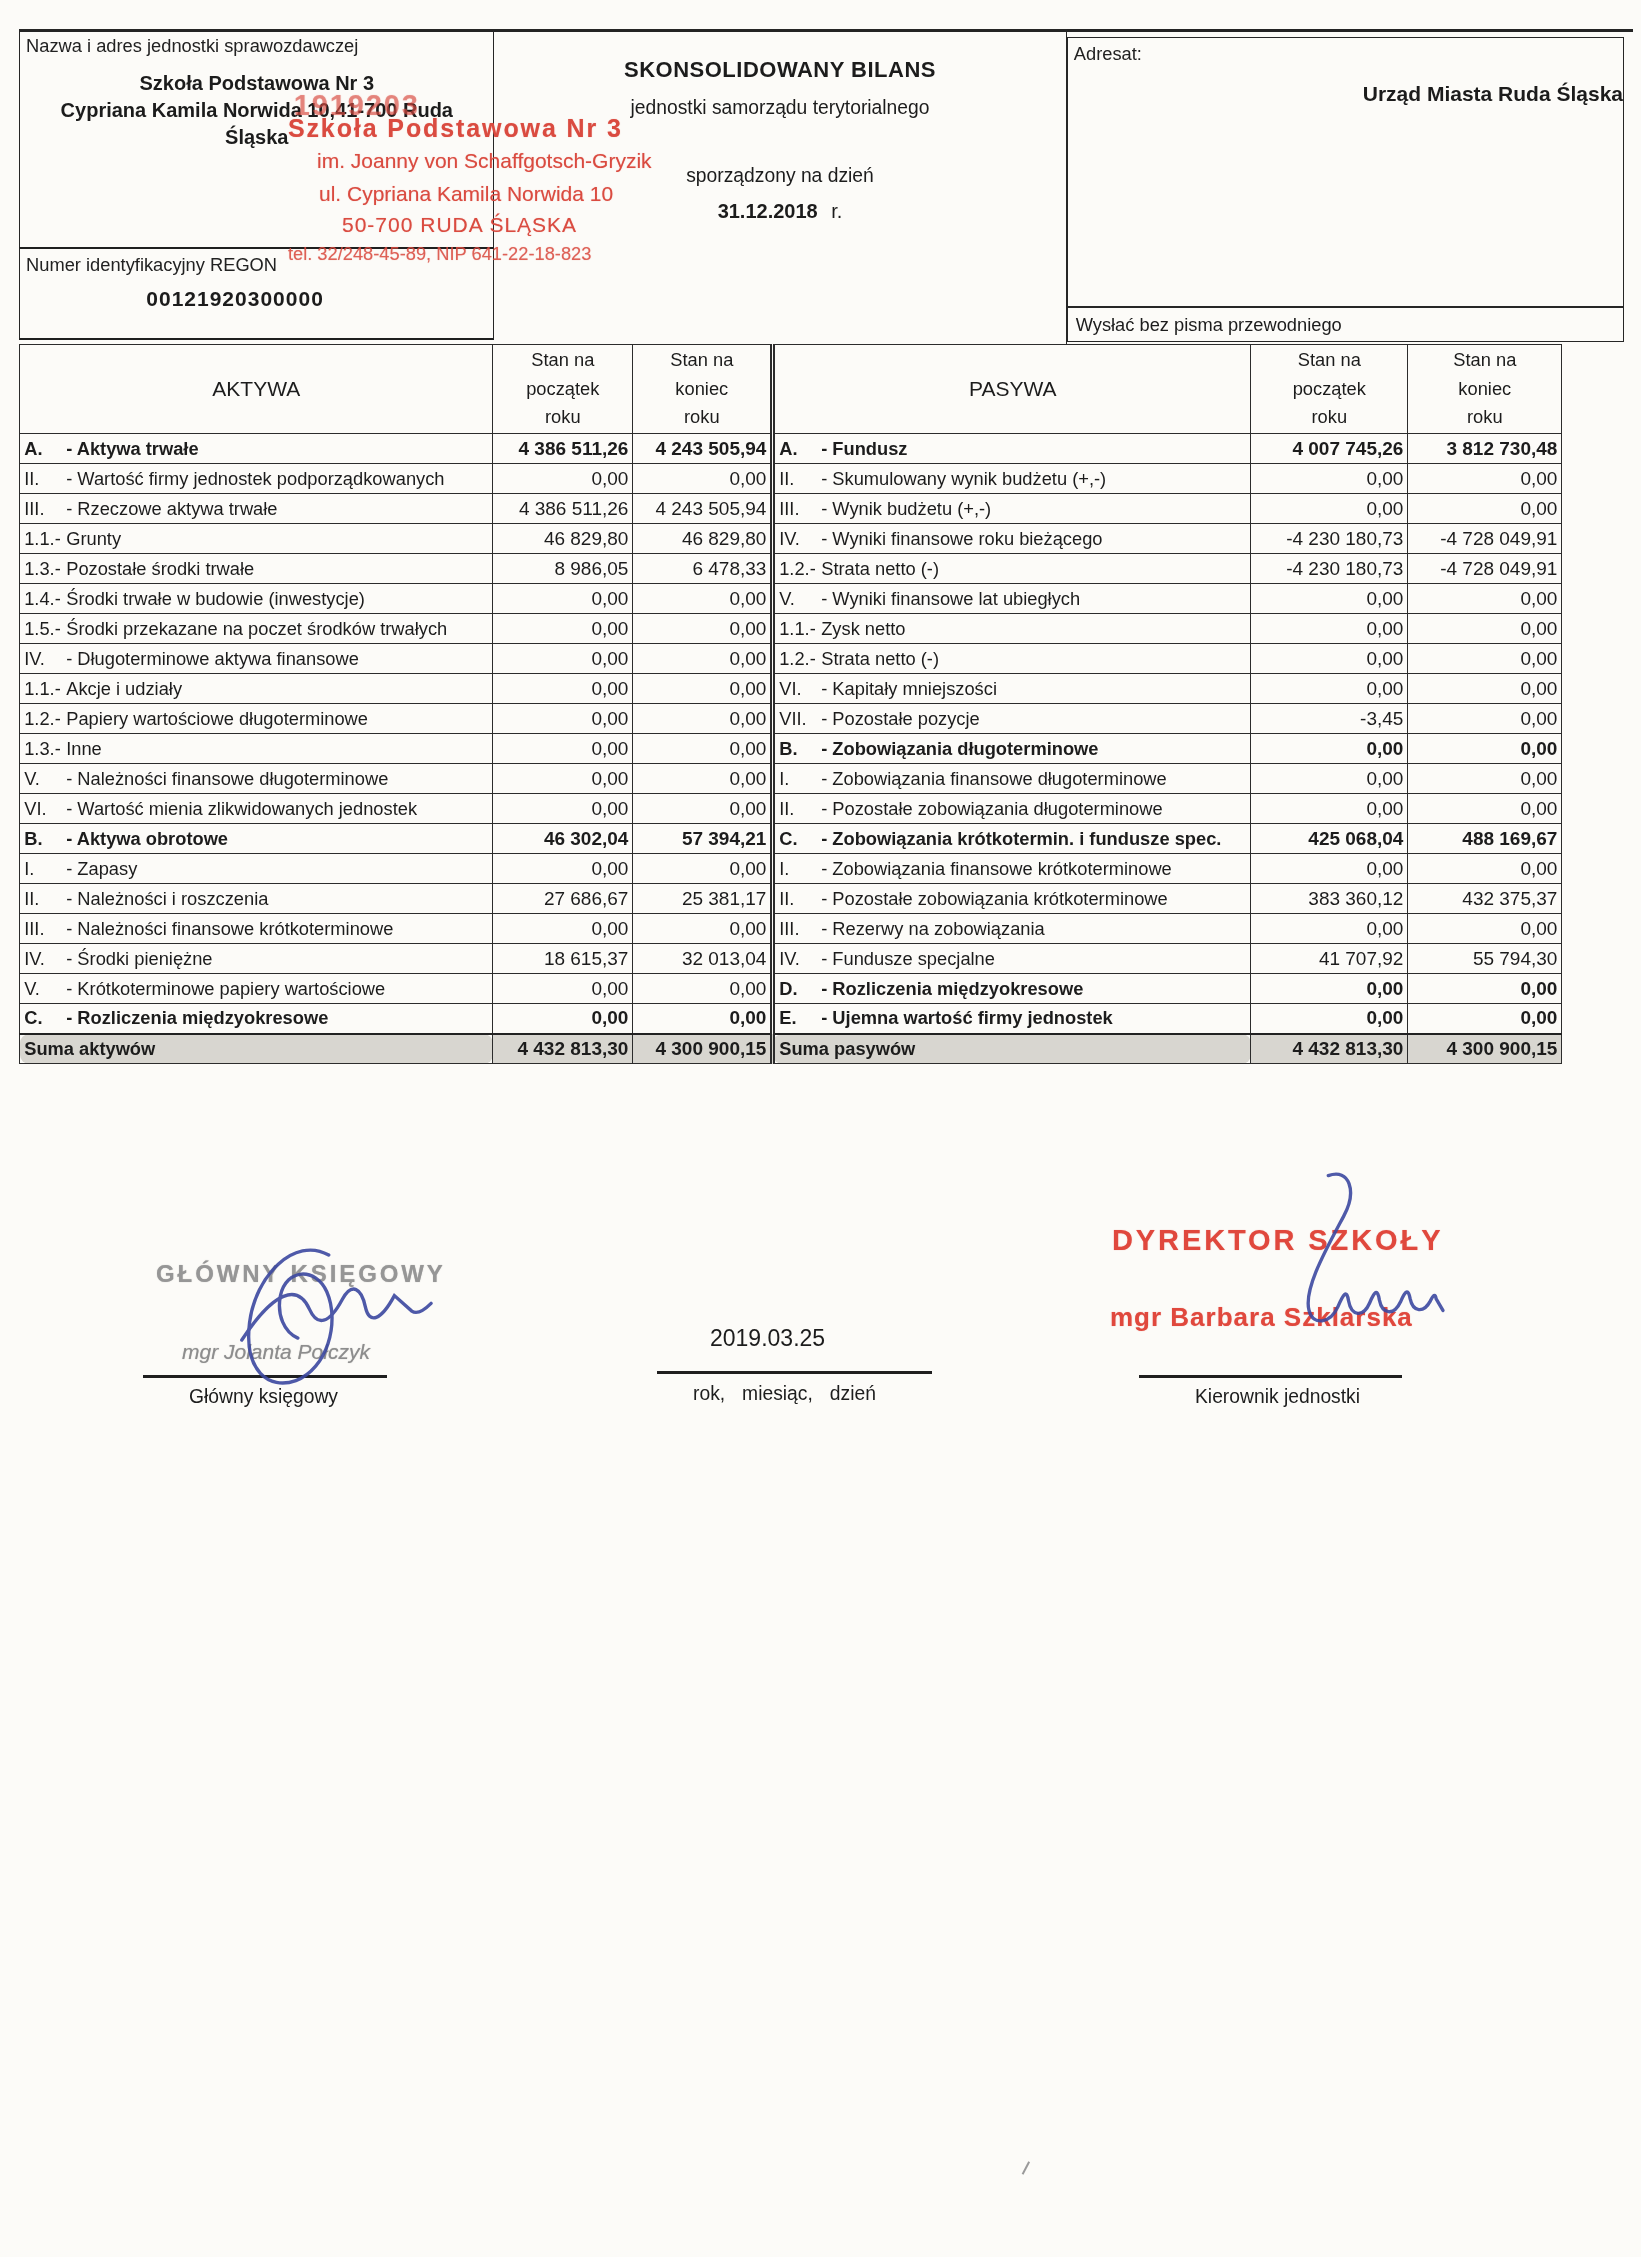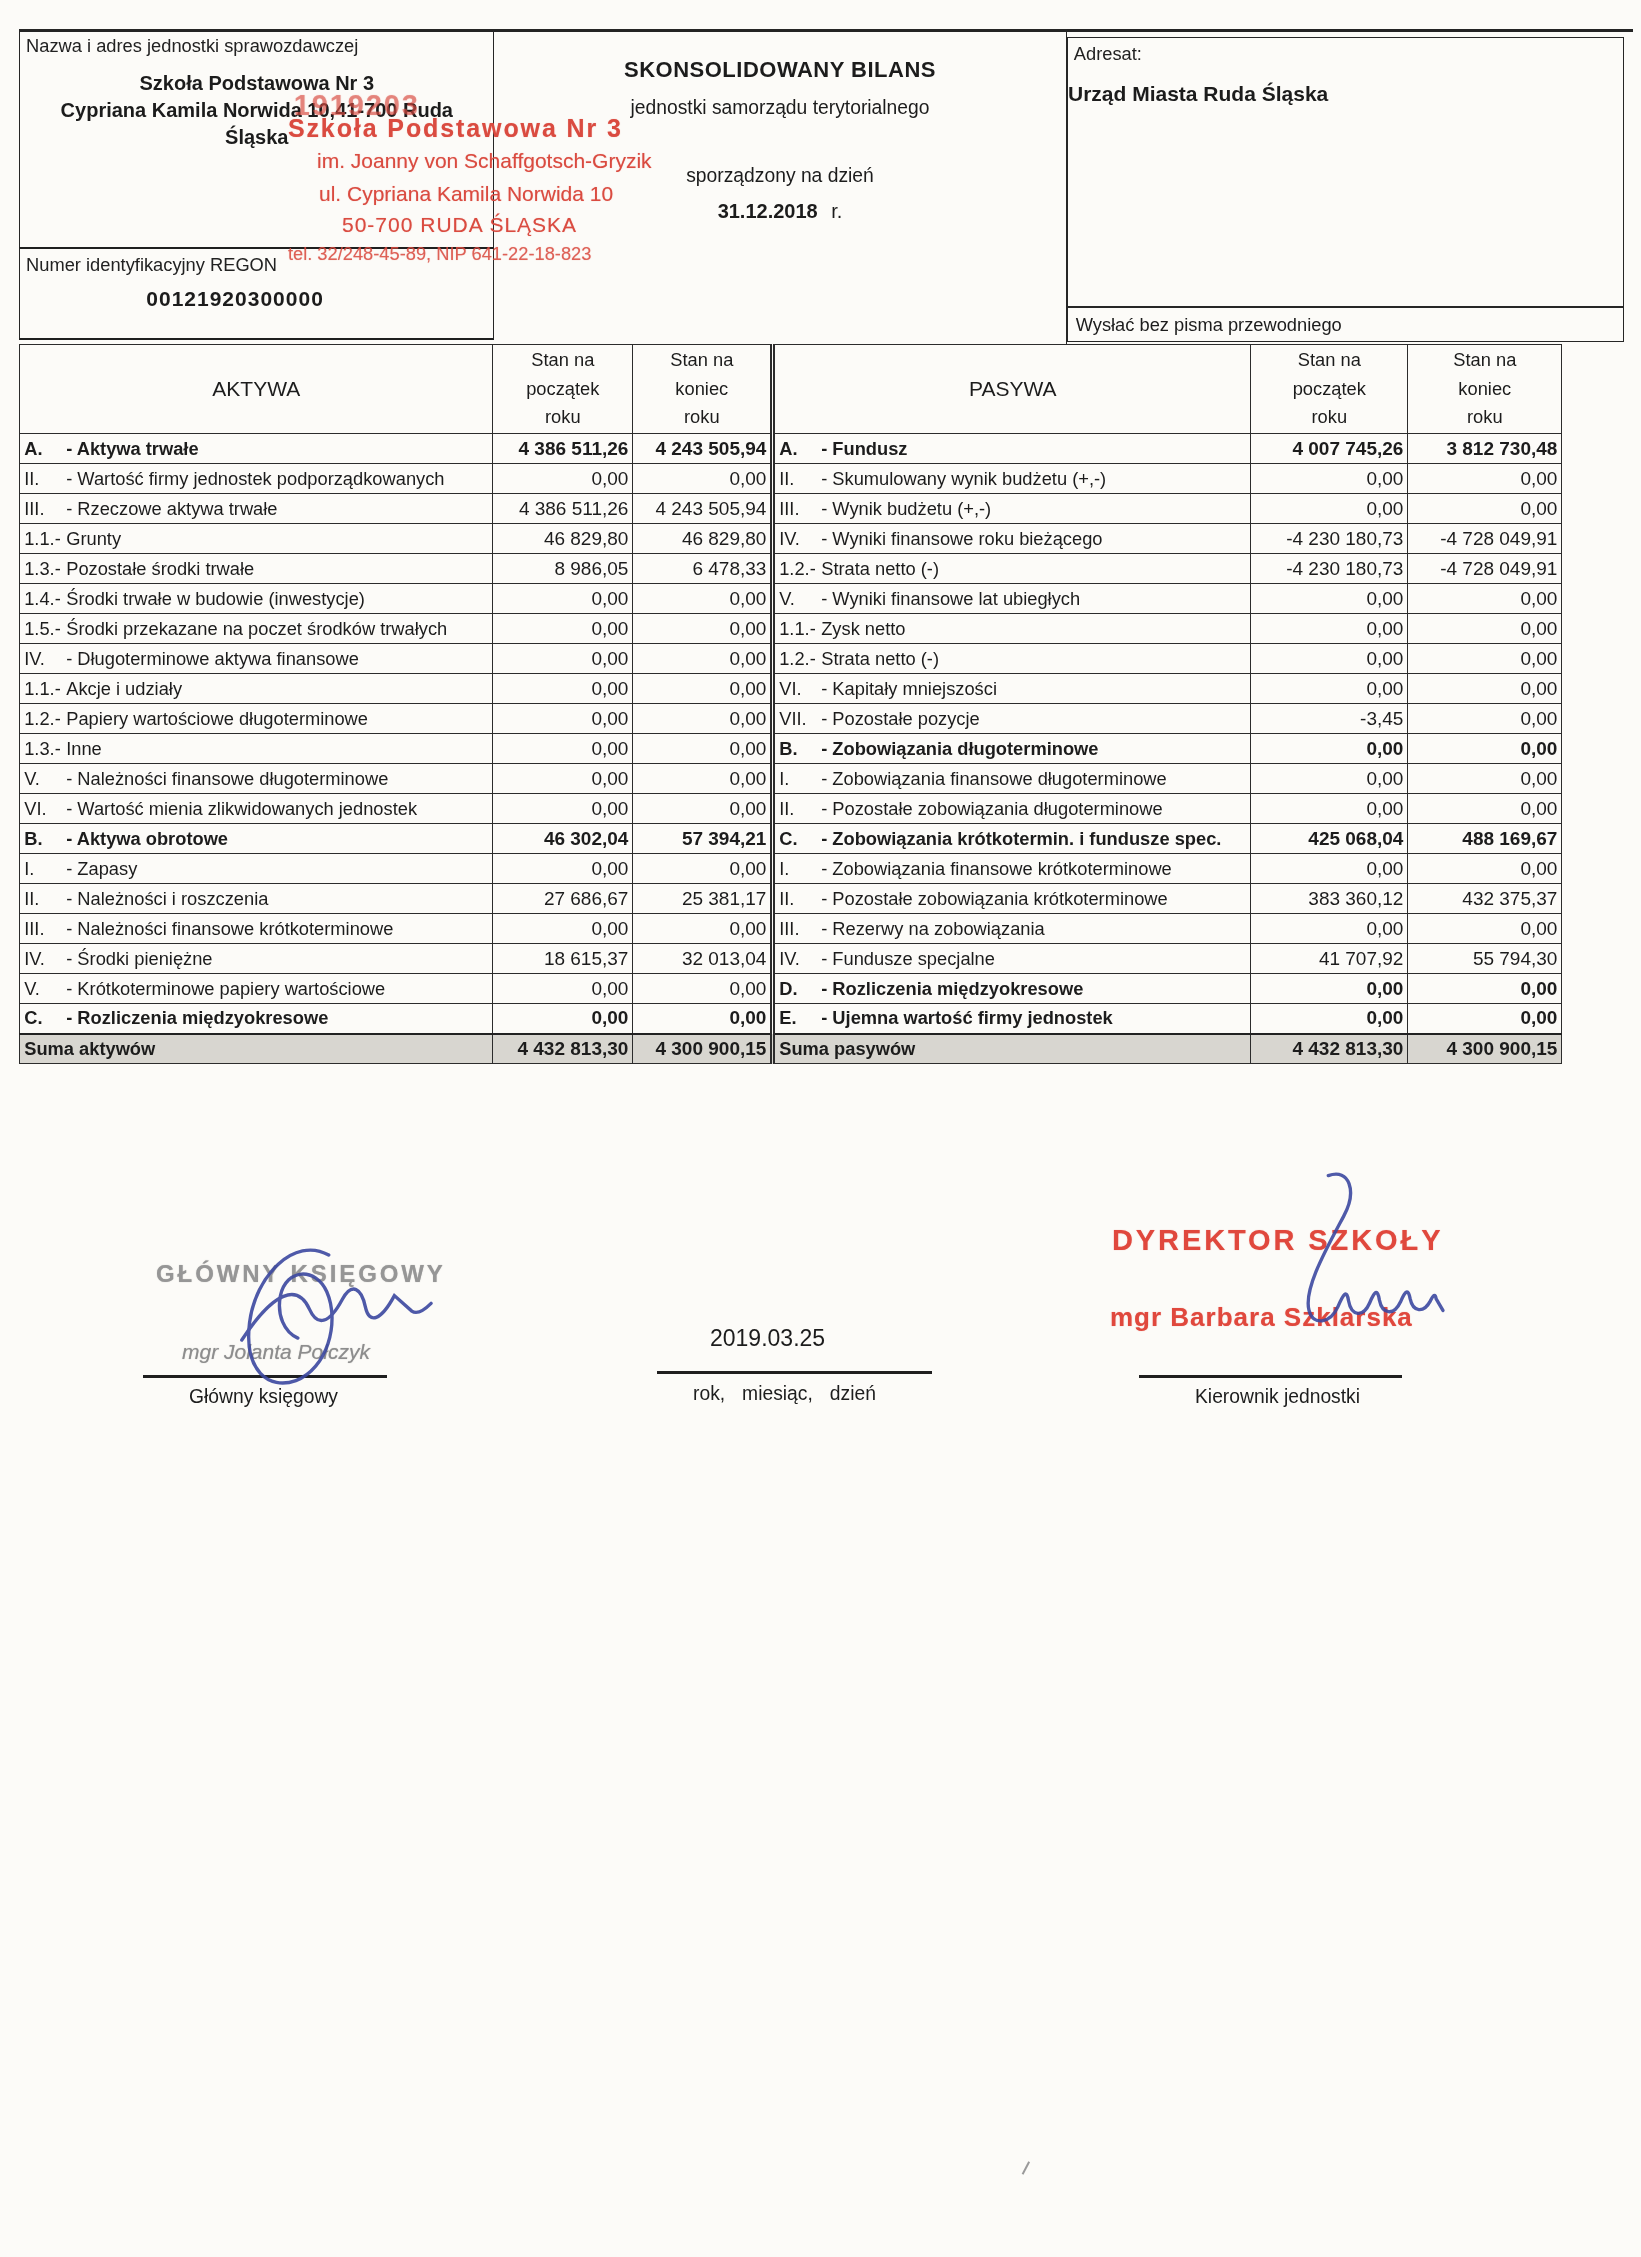--- a/index.html
+++ b/index.html
@@ -17,21 +17,21 @@
   .box-regon{left:19.3px;top:247px;width:475px;height:93px;border-top:2.9px solid #1f1f1f;border-bottom:2.9px solid #1f1f1f;z-index:2;}
   .regon-value{font-weight:bold;font-size:21px;letter-spacing:1px;padding:11.6px 0 0 126px;}
   .box-center{left:494px;top:29px;width:573px;height:316px;border-left:none;border-bottom:none;}
   .bilans-title{margin-top:27px;text-align:center;font-weight:bold;font-size:22px;letter-spacing:0.5px;}
   .bilans-sub{margin-top:13.5px;text-align:center;font-size:19.3px;}
   .bilans-prep{margin-top:46px;text-align:center;font-size:19.3px;}
   .bilans-date{margin-top:13.5px;text-align:center;font-size:20px;}
   .bilans-date .d{font-weight:bold;}
   .bilans-date .s{margin-left:13.5px;}
   .box-right{left:1067px;top:37px;width:557px;height:270px;}
-  .addressee{margin-top:17.4px;text-align:left;font-weight:bold;font-size:21px;}
+  .addressee{margin-top:17.4px;text-align:right;font-weight:bold;font-size:21px;}
   .box-note{left:1067px;top:307px;width:557px;height:35px;font-size:18.3px;padding:5.8px 0 0 7.7px;box-sizing:border-box;}
   
   .stamp{position:absolute;left:286px;top:89px;z-index:5;color:#da4b40;white-space:nowrap;
          text-shadow:0 0 1px rgba(218,75,64,.45);}
   .stamp .faint{position:absolute;left:7.7px;top:0;font-size:29px;font-weight:bold;color:rgba(218,75,64,.42);letter-spacing:1.9px;}
   .stamp .l1{position:absolute;left:1.9px;top:25px;font-size:25px;font-weight:bold;letter-spacing:1.9px;}
   .stamp .l2{position:absolute;left:31px;top:60px;font-size:21px;}
   .stamp .l3{position:absolute;left:33px;top:93px;font-size:21px;}
   .stamp .l4{position:absolute;left:56px;top:124px;font-size:21px;letter-spacing:1px;}
   .stamp .l5{position:absolute;left:1.9px;top:154px;font-size:18.3px;color:rgba(218,75,64,.8);}
@@ -44,21 +44,21 @@
   table.balance thead th{height:89px;font-weight:normal;vertical-align:middle;text-align:center;}
   .hdr-main{font-size:21px;}
   .val-h{white-space:pre-line;font-size:18.3px;line-height:1.55;}
   table.balance tbody td{height:30px;}
   td.lbl{text-align:left;padding-left:4.8px;}
   td.val{text-align:right;padding-right:3.9px;font-size:19px;}
   .no{display:inline-block;min-width:42px;}
   .b{font-weight:bold;}
   .psep{border-left:5.8px double #2c2c2c !important;}
   tr.sum td{background:#d8d6d0;border-top:2.9px solid #222;font-weight:bold;}
-  td.sumlbl{padding-left:95px;}
+  td.sumlbl{padding-left:95px;border-radius:9px;}
   
   .sig-line{position:absolute;height:2.9px;background:#1f1f1f;}
   .cap{position:absolute;font-size:19.3px;color:#1d1d1d;}
   .stamp-gray{position:absolute;color:#969696;text-shadow:0 0 1px rgba(120,120,120,.6);}
   .gk-title{left:156px;top:1260px;font-size:24px;font-weight:bold;letter-spacing:2.9px;}
   .gk-name{left:182px;top:1340px;font-size:21px;font-style:italic;color:#8d8d8d;}
   .stamp-red{position:absolute;color:#e0483d;text-shadow:0 0 1px rgba(224,72,61,.5);}
   .dy-title{left:1112px;top:1224px;font-size:29px;font-weight:bold;letter-spacing:2.9px;}
   .dy-name{left:1110px;top:1302px;font-size:26px;font-weight:bold;letter-spacing:1px;}
   .date-center{position:absolute;left:710px;top:1325px;font-size:23px;}

